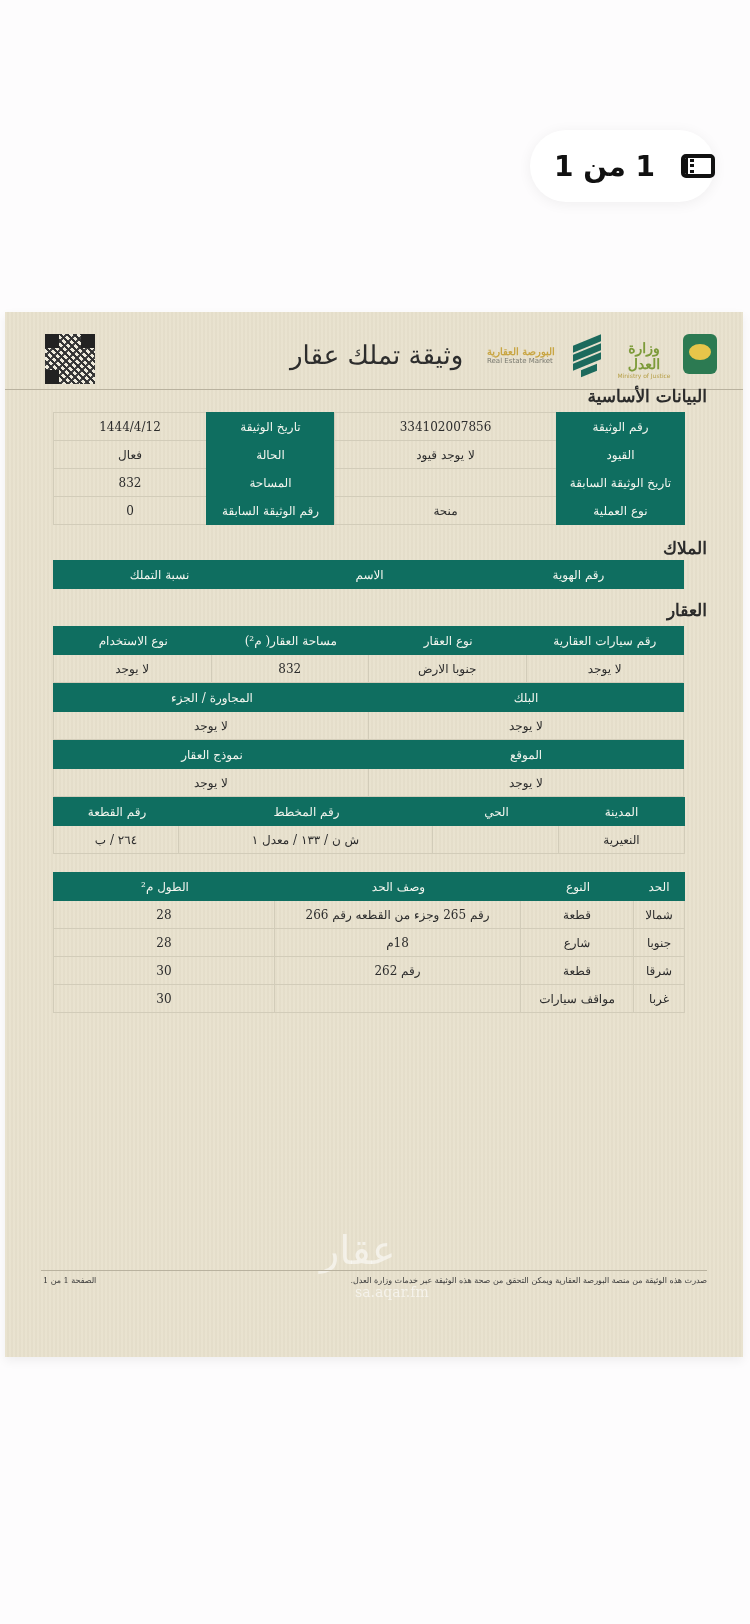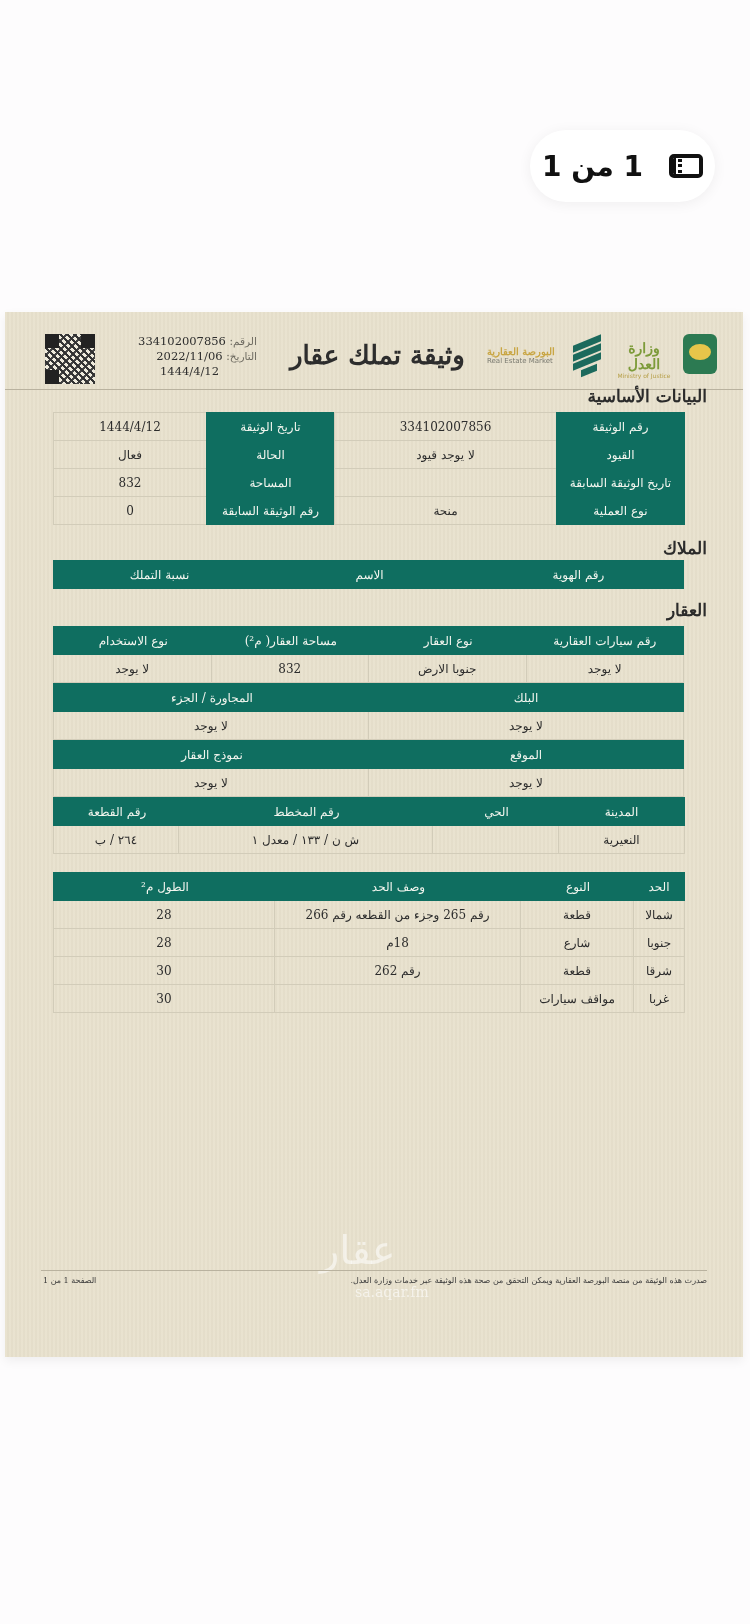--- a/index.html
+++ b/index.html
@@ -3,21 +3,21 @@
 <meta charset="utf-8">
 <style>
   * { box-sizing: border-box; margin: 0; padding: 0; }
   html, body { width: 750px; height: 1624px; background: #fdfcfd; overflow: hidden; }
   body { position: relative; font-family: "DejaVu Serif", serif; color: #2a2a2a; }
 
   .page-pill {
     position: absolute; left: 530px; top: 130px; width: 185px; height: 72px;
     background: #ffffff; border-radius: 36px;
     box-shadow: 0 2px 14px rgba(0,0,0,0.06);
-    display: flex; align-items: center; justify-content: center; gap: 26px;
+    display: flex; align-items: center; gap: 26px;
     direction: rtl;
   }
   .page-pill .pill-icon {
     width: 34px; height: 24px; border: 4px solid #111; border-radius: 5px;
     display: flex; flex-direction: row-reverse; overflow: hidden;
   }
   .page-pill .pill-icon .col-a { width: 11px; border-left: 3px solid #111; display:flex; flex-direction:column; justify-content:space-around; align-items:center; }
   .page-pill .pill-icon .col-a i { display:block; width:4px; height:3px; background:#111; }
   .page-pill .pill-icon .col-b { flex: 1; background: #fff; }
   .page-pill .pill-text { font-family: "DejaVu Sans", sans-serif; font-weight: bold; font-size: 28px; color: #111; }
@@ -43,21 +43,21 @@
     background-color: #eeeadc;
   }
   .ref-block {
     position: absolute; left: 132px; top: 22px; width: 120px;
     font-size: 11.5px; line-height: 15px; text-align: right; direction: rtl;
   }
   .ref-block .lbl { color: #6d6a60; font-size: 10.5px; }
   .ref-block .val { color: #2d2d2d; }
   .ref-block .line3 { padding-left: 0; text-align: right; padding-right: 38px; }
   .doc-title {
-    position: absolute; left: 285px; top: 28px; font-size: 26px; font-weight: bold;
+    position: absolute; left: 285px; top: 28px; font-size: 26px; font-weight: normal;
     color: #2d2d2d; direction: rtl;
   }
   .logos { position: absolute; right: 26px; top: 18px; width: 230px; height: 48px; }
   .logo-rem { position: absolute; left: 0; top: 16px; width: 78px; text-align: left; }
   .logo-rem .ar { font-size: 10px; color: #c9a644; font-weight: bold; direction: rtl; }
   .logo-rem .en { font-family: "DejaVu Sans", sans-serif; font-size: 7px; color: #7a7a70; }
   .logo-stack { position: absolute; left: 84px; top: 6px; width: 32px; height: 38px; }
   .logo-stack i { position: absolute; left: 2px; width: 28px; height: 7px; background: #1c6a5d; transform: skewY(-22deg); }
   .logo-moj { position: absolute; left: 126px; top: 10px; width: 62px; height: 32px; text-align: center; }
   .logo-moj .ar { font-size: 14px; color: #7d9b3a; font-weight: bold; direction: rtl; }
@@ -105,25 +105,20 @@
       <span class="col-b"></span>
   </span>
   <span class="pill-text">1 من 1</span>
 </div>
 
 <div class="doc">
 
   <div class="doc-header">
     <div class="qr"></div>
 
-    <div class="ref-block">
-      <div><span class="lbl">الرقم:</span> <span class="val">334102007856</span></div>
-      <div><span class="lbl">التاريخ:</span> <span class="val">2022/11/06</span></div>
-      <div class="line3"><span class="val">1444/4/12</span></div>
-    </div>
 
     <div class="doc-title">وثيقة تملك عقار</div>
 
     <div class="logos">
       <div class="logo-rem">
         <div class="ar">البورصة العقارية</div>
         <div class="en">Real Estate Market</div>
       </div>
       <div class="logo-stack">
         <i style="top:4px"></i>

